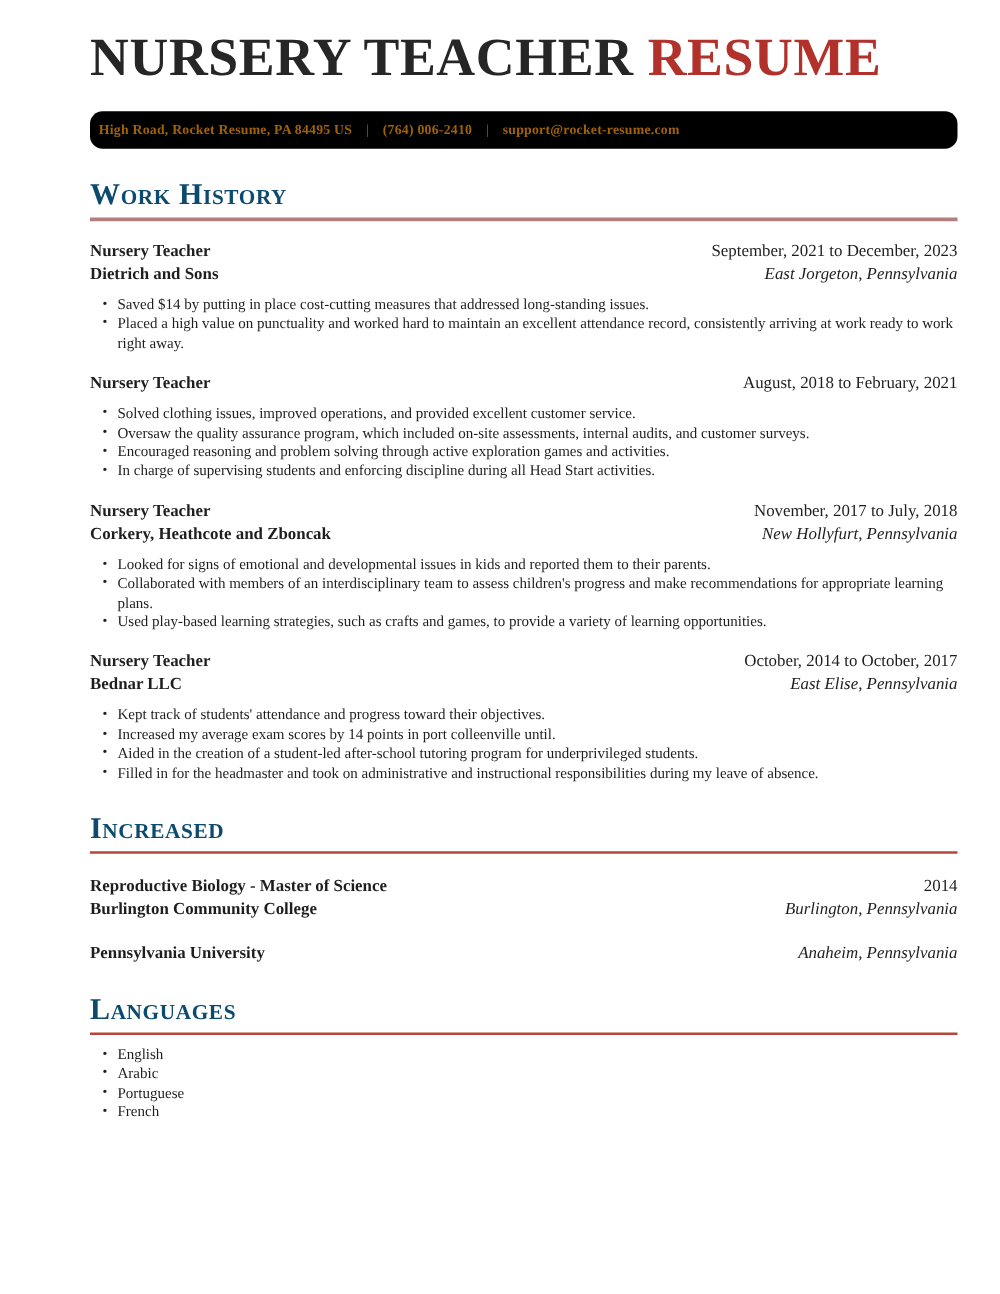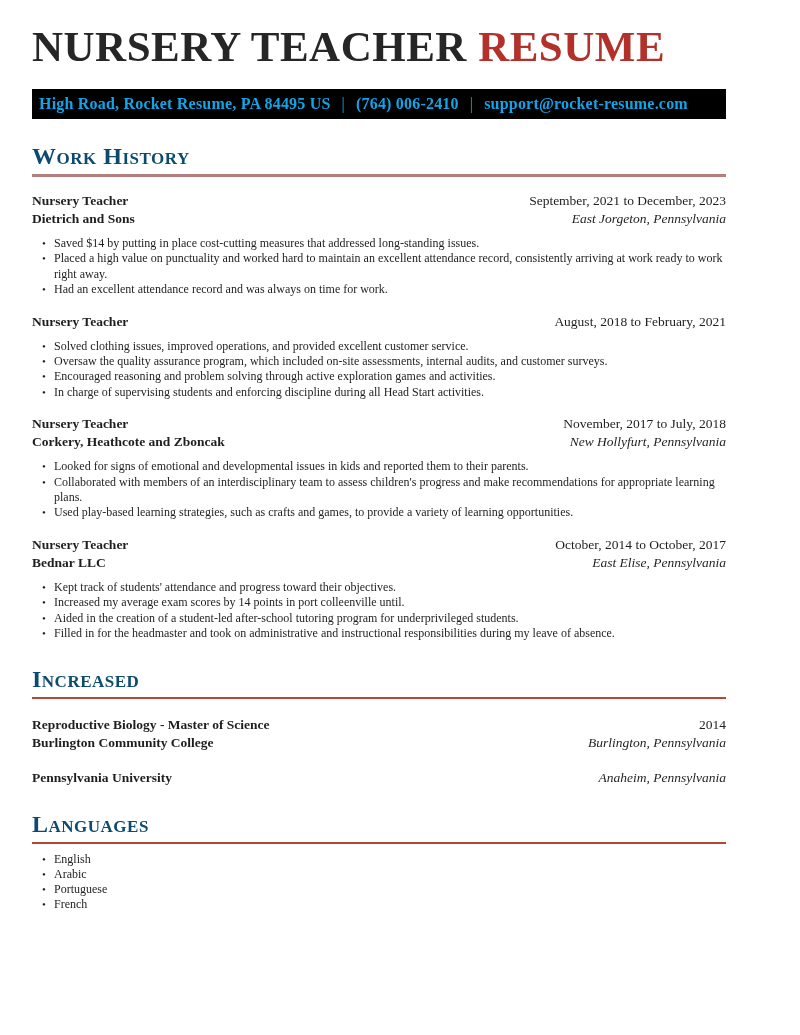--- a/index.html
+++ b/index.html
@@ -5,43 +5,45 @@
   * { box-sizing: border-box; }
   html, body { margin: 0; padding: 0; background: #ffffff; }
   .page {
     width: 758px;
     height: 1035px;
     background: #ffffff;
     padding: 25px 32px 12px 32px;
     font-family: "Liberation Serif", serif;
     color: var(--text, #1e1e1e);
     overflow: hidden;
+    margin-left: 40px;
   }
 
   
   h1.title {
     margin: 0;
     font-size: 43px;
     line-height: 44px;
     font-weight: bold;
     letter-spacing: 0.5px;
     color: #262626;
     white-space: nowrap;
   }
   h1.title .accent { color: var(--accent-red, #b2312b); }
 
   .contact-bar {
     margin-top: 20px;
     background: var(--bar-bg, #000000);
-    color: #0ea5e9;
-    font-size: 16px;
+    color: #a16207;
+    font-size: 11px;
     font-weight: bold;
     padding: 8px 6px 8px 7px;
     letter-spacing: 0.2px;
     line-height: 14px;
+    border-radius: 10px;
   }
   .contact-bar .sep { margin: 0 11px; font-weight: normal; }
 
   
   section { margin-top: 25px; }
   h2.sec-heading {
     margin: 0;
     font-size: 24px;
     line-height: 24px;
     font-weight: bold;
@@ -108,21 +110,20 @@
         <span class="lhs">Nursery Teacher</span>
         <span>September, 2021 to December, 2023</span>
       </div>
       <div class="row">
         <span class="lhs">Dietrich and Sons</span>
         <span class="loc">East Jorgeton, Pennsylvania</span>
       </div>
       <ul class="bullets">
         <li>Saved $14 by putting in place cost-cutting measures that addressed long-standing issues.</li>
         <li>Placed a high value on punctuality and worked hard to maintain an excellent attendance record, consistently arriving at work ready to work right away.</li>
-        <li>Had an excellent attendance record and was always on time for work.</li>
       </ul>
     </div>
 
     <div class="job">
       <div class="row">
         <span class="lhs">Nursery Teacher</span>
         <span>August, 2018 to February, 2021</span>
       </div>
       <ul class="bullets">
         <li>Solved clothing issues, improved operations, and provided excellent customer service.</li>

